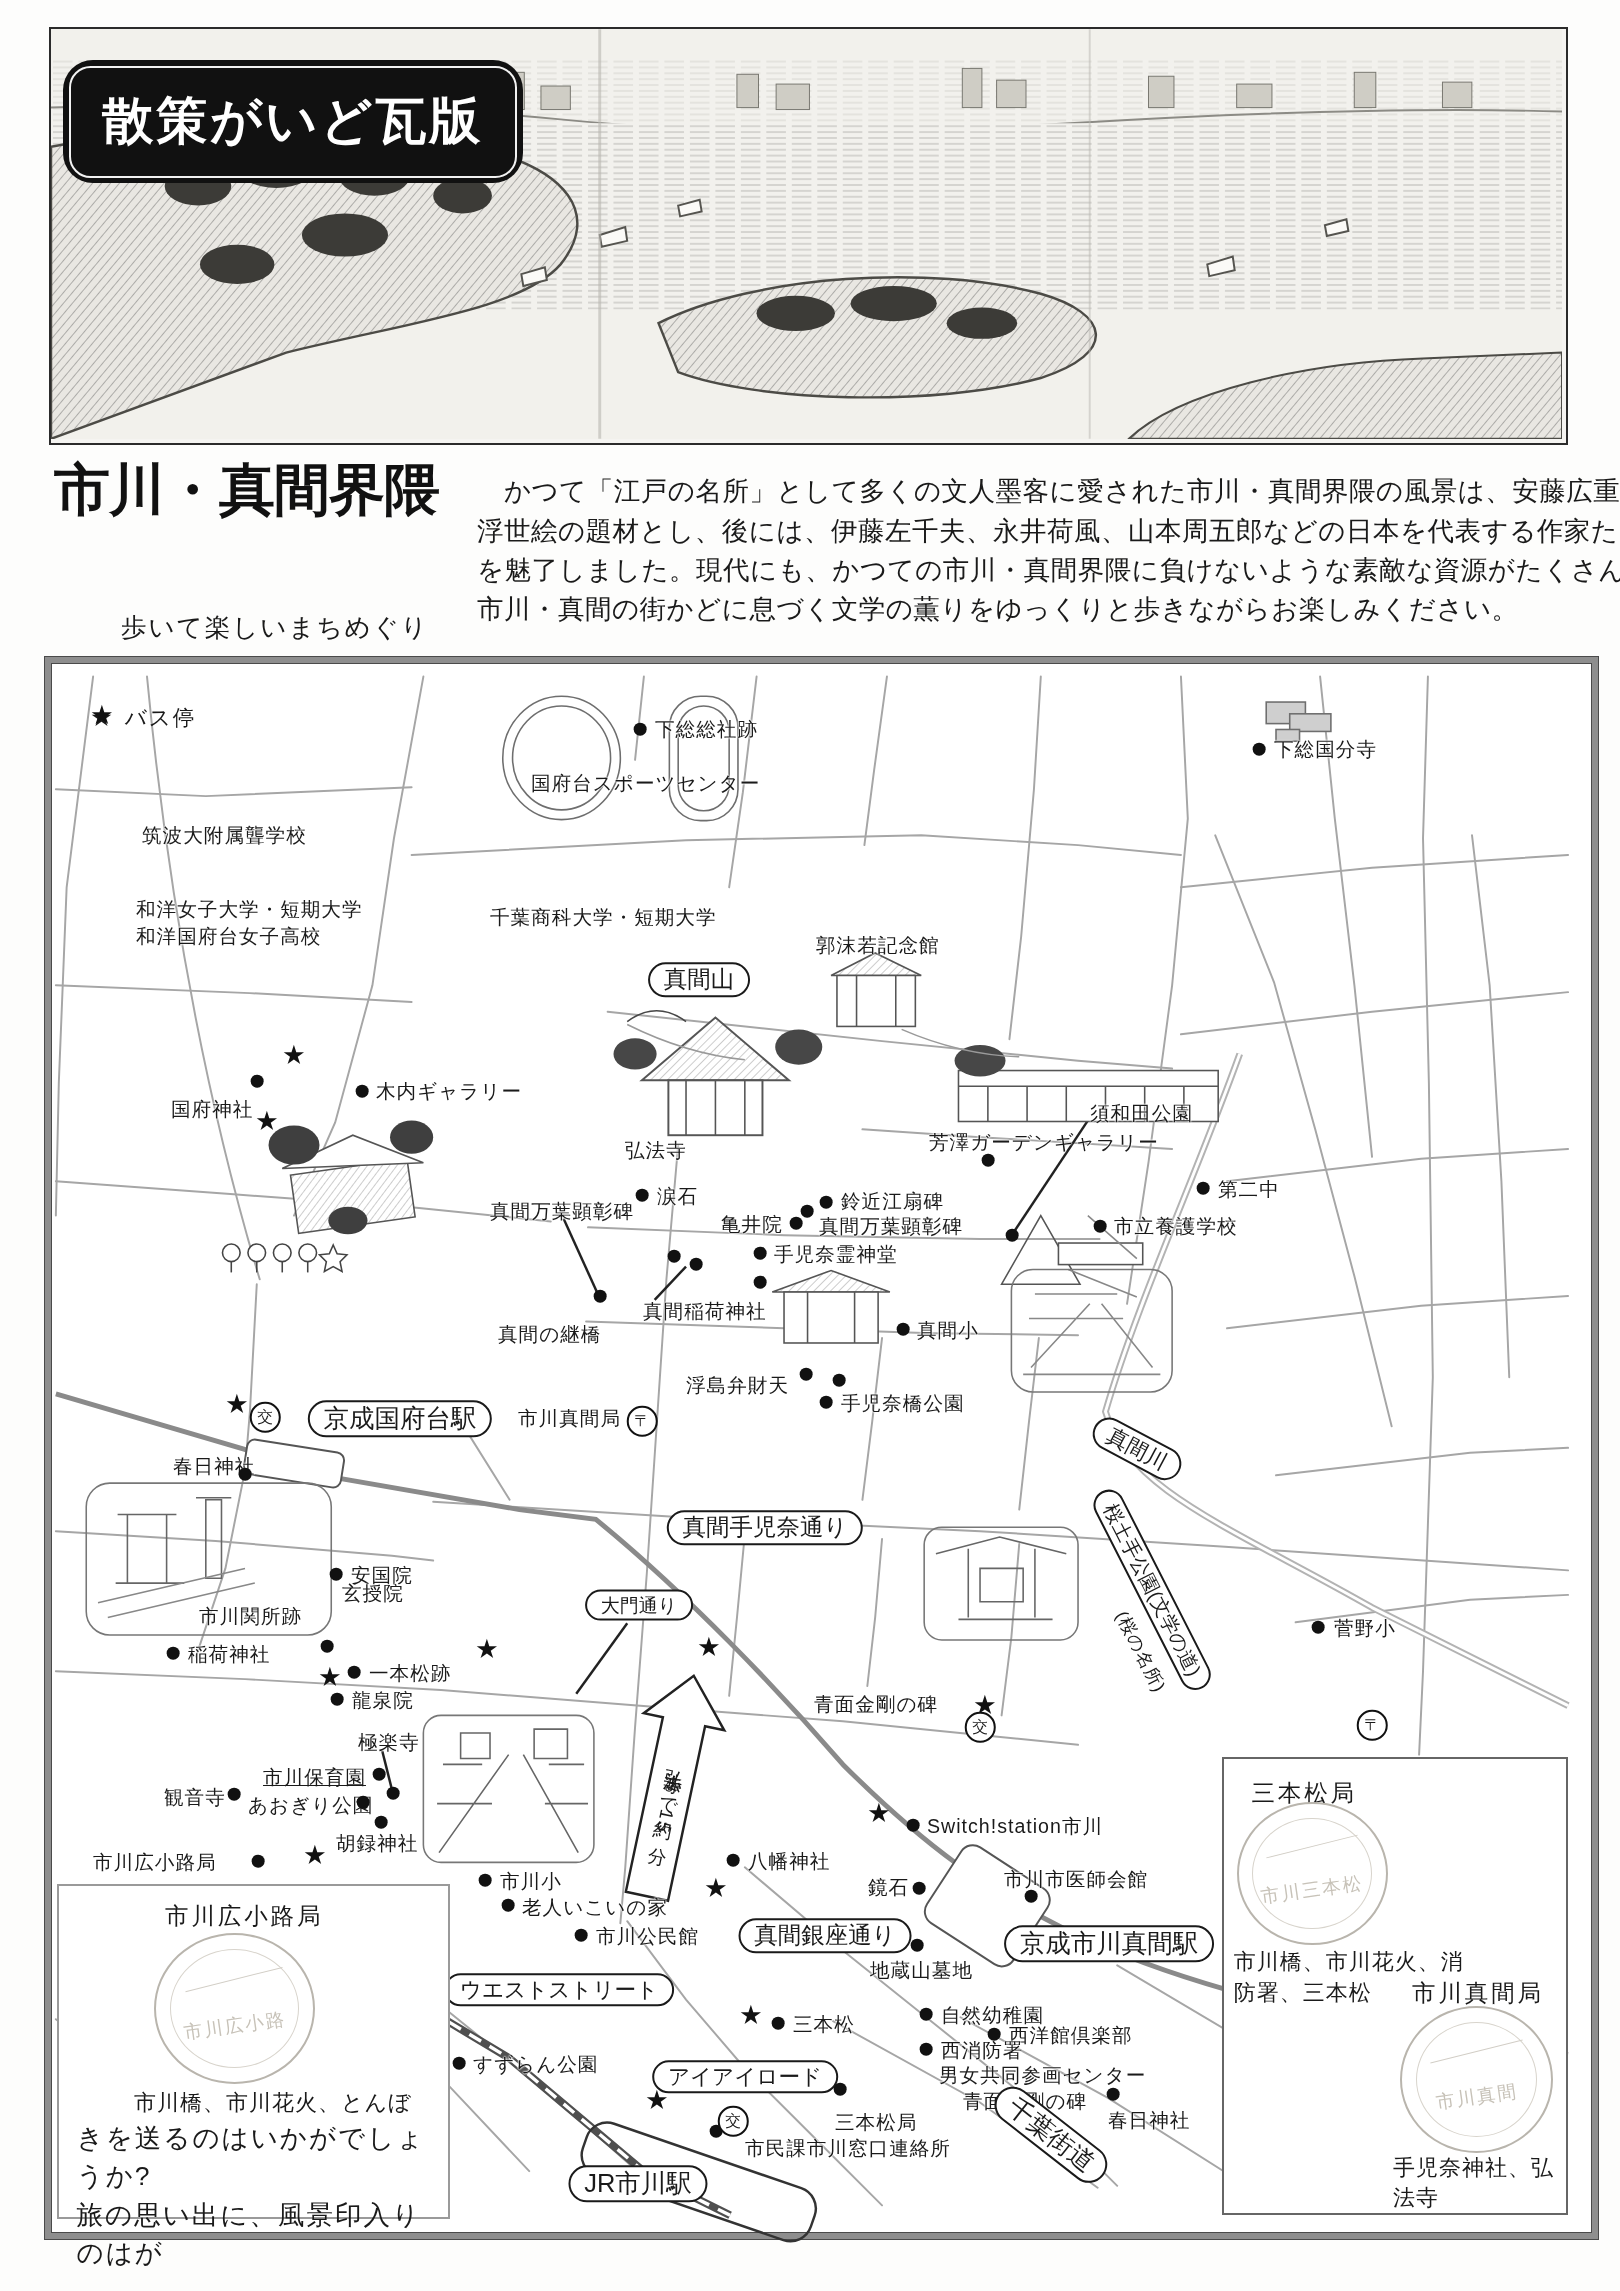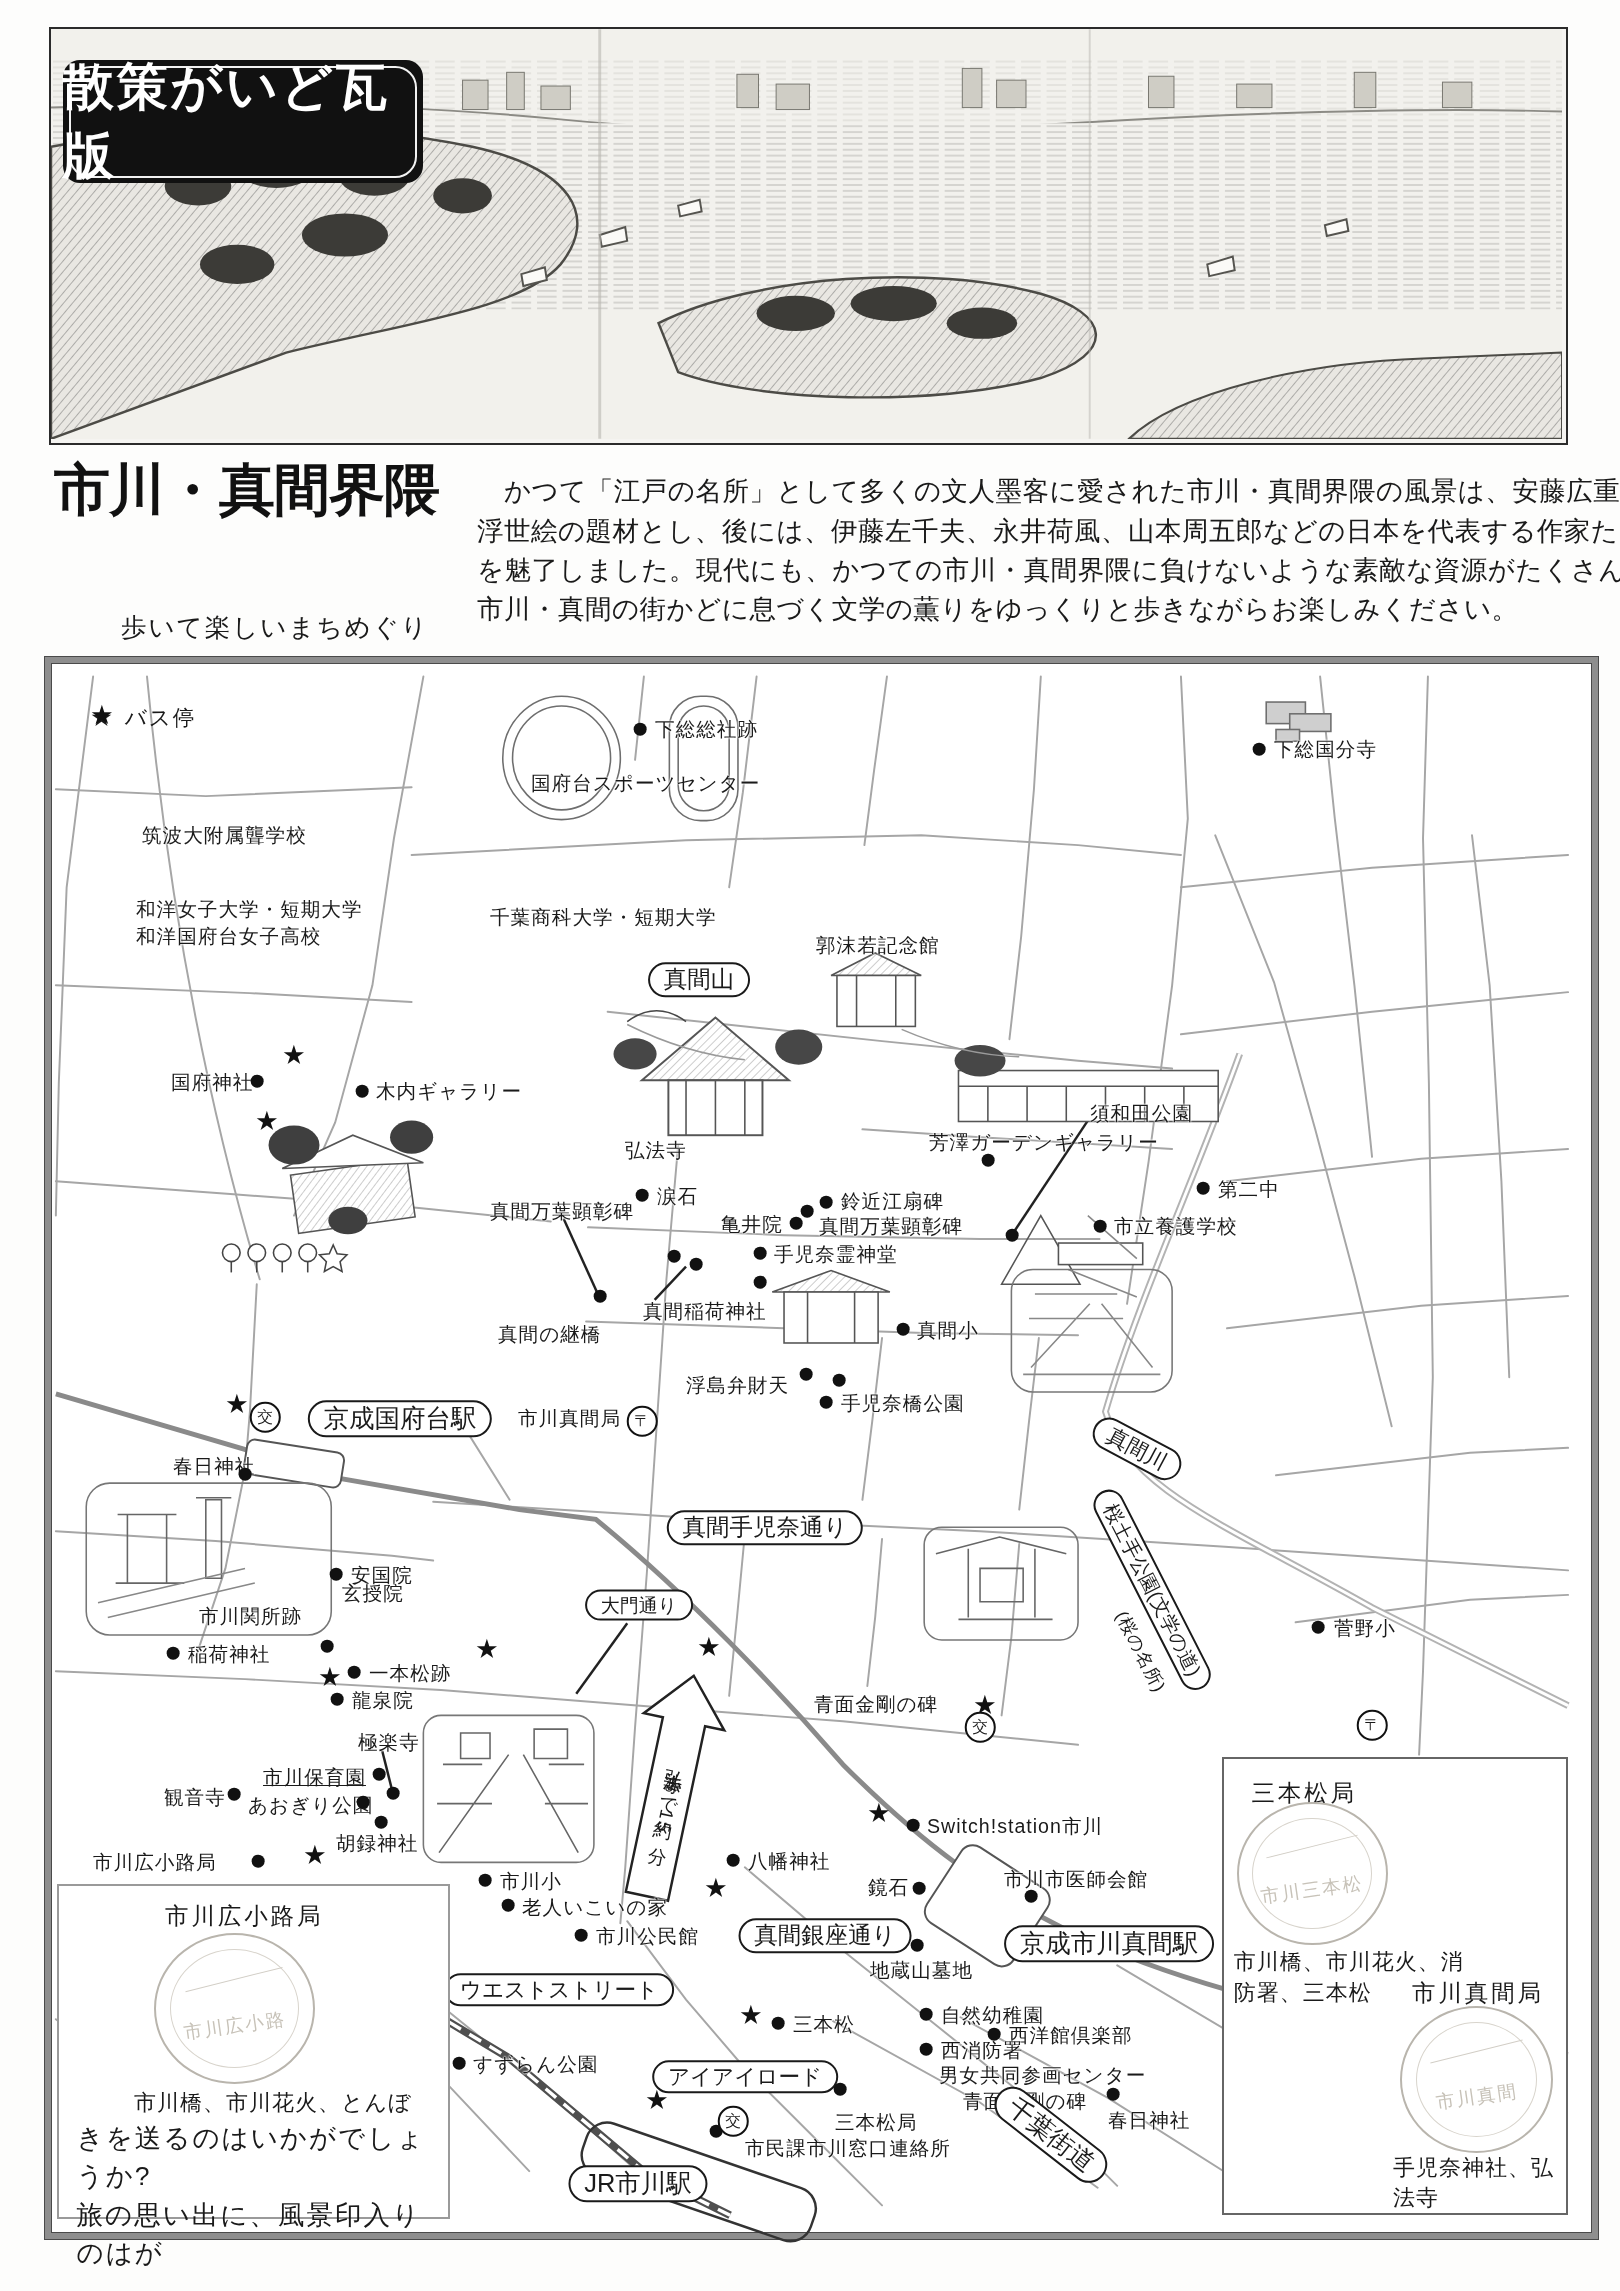--- a/index.html
+++ b/index.html
@@ -1,22 +1,22 @@
 <!DOCTYPE html>
 <html><head>
 <meta charset="utf-8">
 <style>
   html,body{margin:0;padding:0;}
   body{width:1620px;height:2292px;position:relative;background:#fdfdfc;
        font-family:"Liberation Sans","DejaVu Sans",sans-serif;color:#1a1a1a;overflow:hidden;}
   
   .banner{position:absolute;left:49px;top:27.4px;width:1515px;height:414px;
           border:2px solid #2b2b2b;background:#f5f4f1;overflow:hidden;}
-  .badge{position:absolute;left:11.8px;top:31px;width:360px;height:123px;background:#111;
-         border-radius:17px;display:flex;align-items:center;justify-content:center;z-index:5;}
+  .badge{position:absolute;left:11.8px;top:31px;width:460px;height:123px;background:#111;
+         border-radius:30px;display:flex;align-items:center;justify-content:center;z-index:5;}
   .badge-inner{position:absolute;inset:5.9px;border:2.9px solid #f2f2f2;border-radius:21.6px;}
   .badge-text{position:relative;color:#fff;font-size:51px;font-weight:bold;letter-spacing:2.9px;}
   
   .title{position:absolute;left:54px;top:453px;width:392px;font-family:"Liberation Serif","DejaVu Serif",serif;
          font-size:56px;font-weight:bold;letter-spacing:-1px;color:#111;}
   .subtitle{position:absolute;left:121px;top:610px;font-size:25.5px;letter-spacing:2px;}
   .para{position:absolute;left:477px;width:1122px;font-size:26.5px;letter-spacing:0.5px;white-space:nowrap;}
   
   .mapframe{position:absolute;left:45px;top:657px;width:1541px;height:1570px;background:#fff;
             border:6.9px solid #8e8e8e;box-shadow:inset 0 0 0 1px #4a4a4a,0 0 0 1px #4a4a4a;}
@@ -297,21 +297,21 @@
   </div>
   <div class="arrow-text">弘法寺まで約15分</div>
 <div class="ml" style="left: 655px; top: 720px;">下総総社跡</div>
     <div class="ml" style="left: 1274px; top: 740px;">下総国分寺</div>
     <div class="ml" style="left: 531px; top: 774px;">国府台スポーツセンター</div>
     <div class="ml" style="left: 142px; top: 826px;">筑波大附属聾学校</div>
     <div class="ml" style="left: 136px; top: 900px;">和洋女子大学・短期大学</div>
     <div class="ml" style="left: 136px; top: 927px;">和洋国府台女子高校</div>
     <div class="ml" style="left: 490px; top: 908px;">千葉商科大学・短期大学</div>
     <div class="ml" style="left: 816px; top: 936px;">郭沫若記念館</div>
-    <div class="ml" style="left: 171px; top: 1073px;">国府神社</div>
+    <div class="ml" style="left: 171px; top: 1100px;">国府神社</div>
     <div class="ml" style="left: 376px; top: 1082px;">木内ギャラリー</div>
     <div class="ml" style="left: 625px; top: 1141px;">弘法寺</div>
     <div class="ml" style="left: 929px; top: 1133px;">芳澤ガーデンギャラリー</div>
     <div class="ml" style="left: 1090px; top: 1104px;">須和田公園</div>
     <div class="ml" style="left: 1218px; top: 1180px;">第二中</div>
     <div class="ml" style="left: 1114px; top: 1217px;">市立養護学校</div>
     <div class="ml" style="left: 657px; top: 1187px;">涙石</div>
     <div class="ml" style="left: 841px; top: 1192px;">鈴近江扇碑</div>
     <div class="ml" style="left: 721px; top: 1215px;">亀井院</div>
     <div class="ml" style="left: 819px; top: 1217px;">真間万葉顕彰碑</div>

